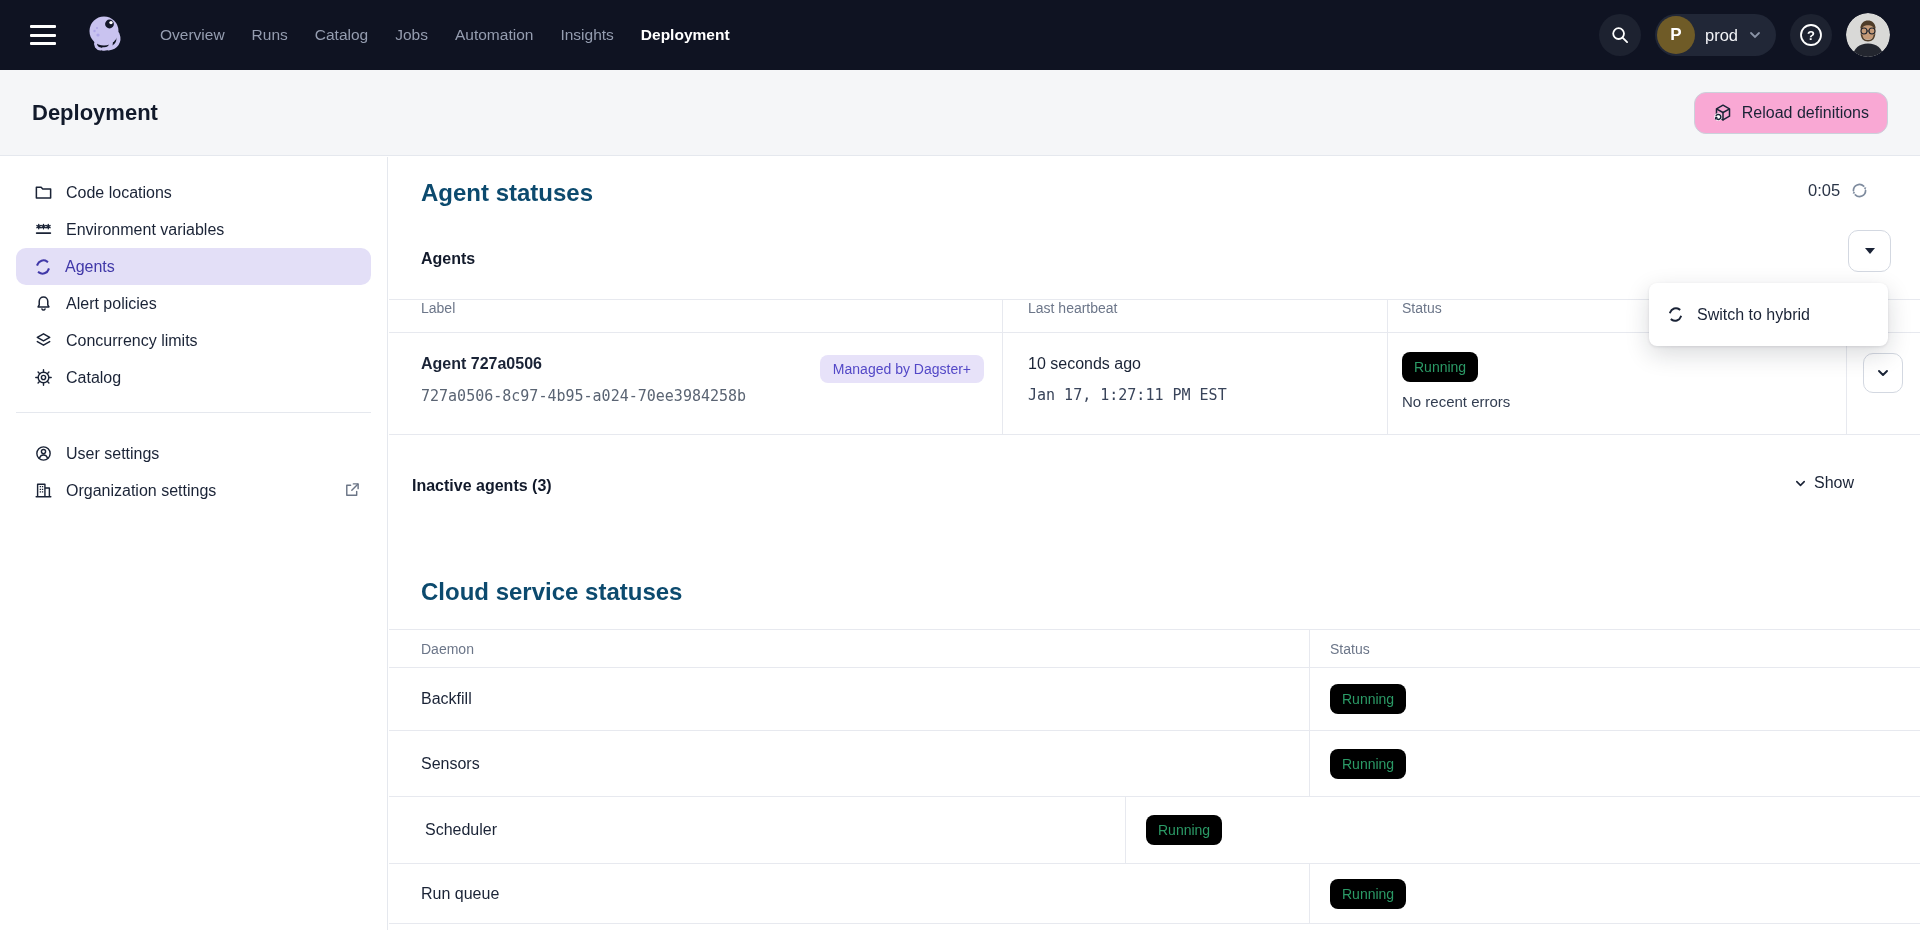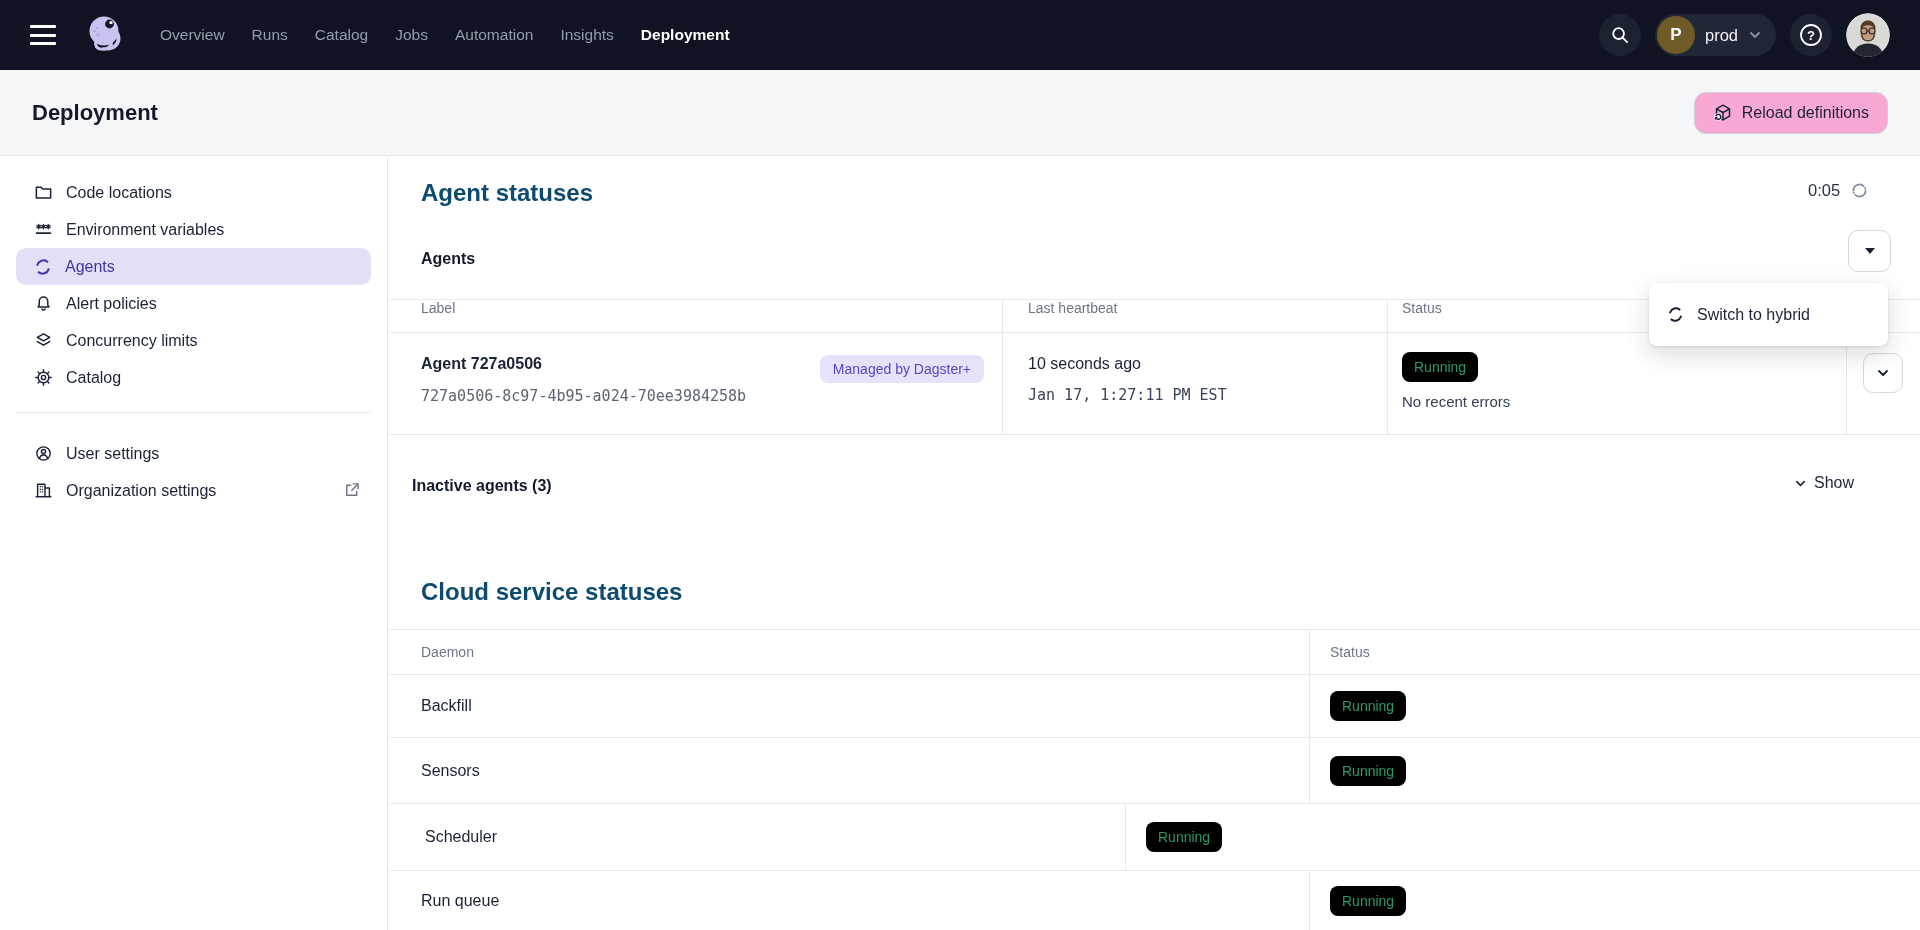--- a/index.html
+++ b/index.html
@@ -323,21 +323,21 @@
 <div class="abs show-toggle" style="left:1794px;top:474px;">
   <svg width="13" height="13" viewBox="0 0 14 14" fill="none" stroke="#1A2336" stroke-width="1.7" stroke-linecap="round" stroke-linejoin="round">
     <path d="M3 5l4 4 4-4"></path>
   </svg>
   <span>Show</span>
 </div>
 
 <div class="abs h-large" style="left:421px;top:578px;">Cloud service statuses</div>
 
 <div class="abs tbl" style="left:389px;top:629px;width:1531px;">
-  <div class="tbl-head" style="height:46px;">
+  <div class="tbl-head" style="height:39px;">
     <div class="cell bdr-r" style="width:921px;padding-left:32px;display:flex;align-items:center;">Daemon</div>
     <div class="cell" style="flex:1;padding-left:20px;display:flex;align-items:center;">Status</div>
   </div>
 
   <div class="tbl-row" style="height:63px;">
     <div class="cell bdr-r" style="width:921px;padding-left:32px;display:flex;align-items:center;font-size:16px;">Backfill</div>
     <div class="cell" style="flex:1;padding-left:20px;display:flex;align-items:center;">
       <span class="badge badge-running">Running</span>
     </div>
   </div>

